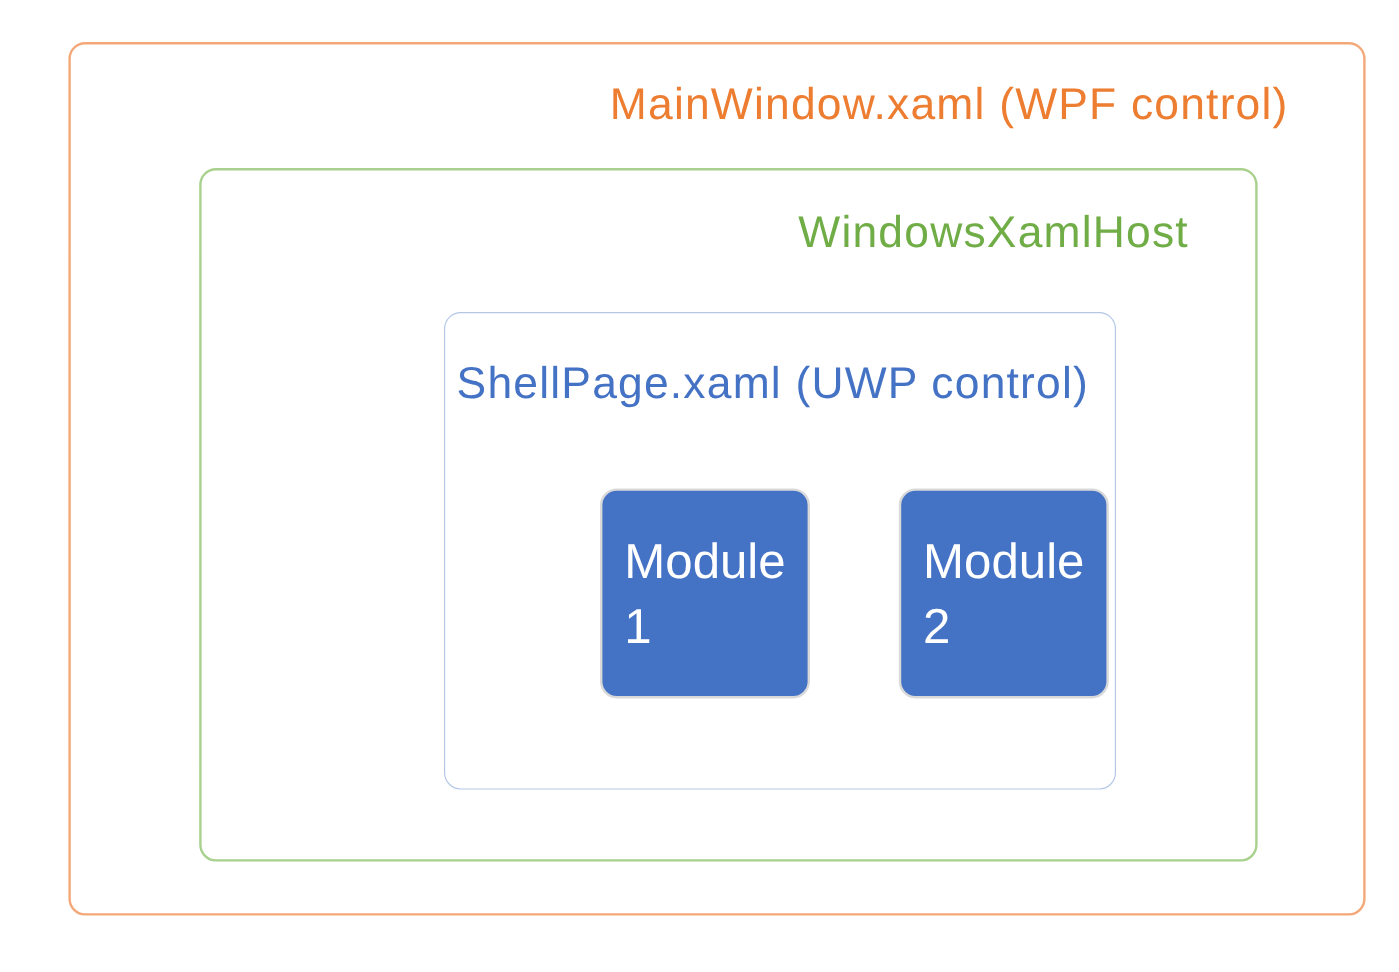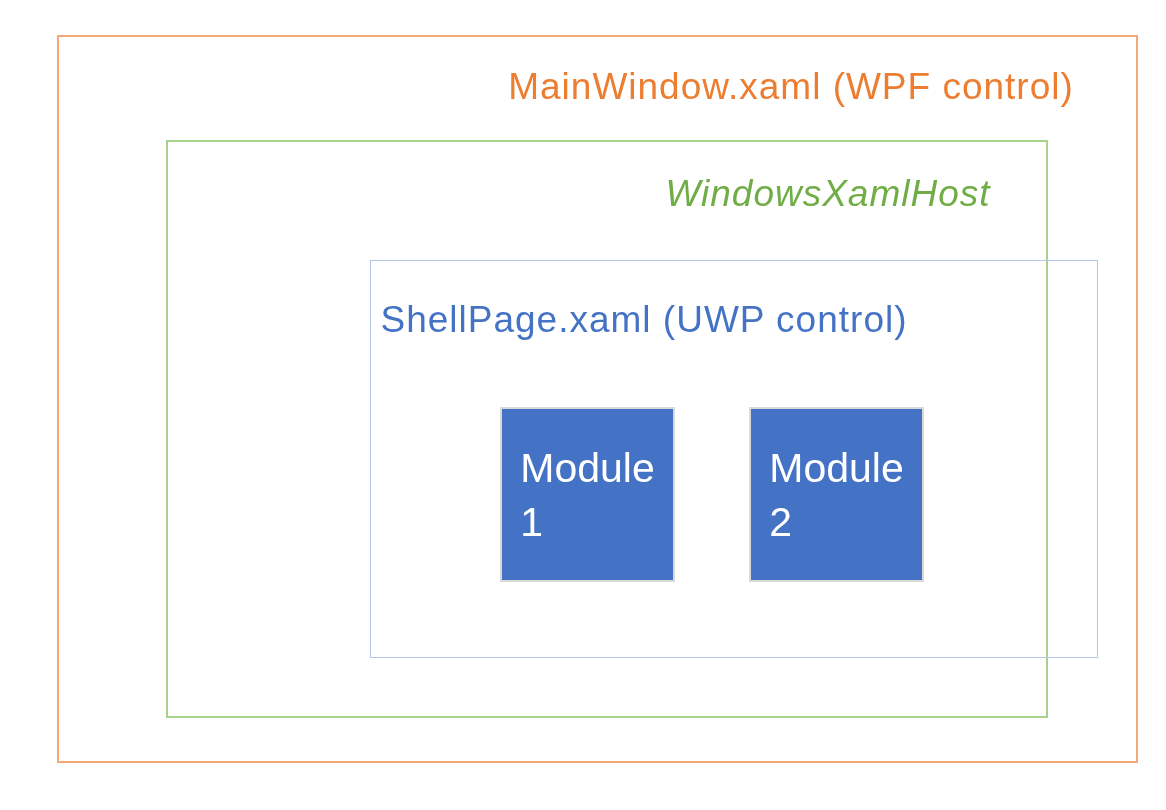--- a/index.html
+++ b/index.html
@@ -1,15 +1,15 @@
 <!DOCTYPE html>
 <html><head>
 <meta charset="utf-8">
 <style>
-  * { margin: 0; padding: 0; box-sizing: border-box; }
+  * { margin: 0; padding: 0; box-sizing: border-box; border-radius: 14px; }
   html, body {
     width: 1166px; height: 810px;
     background: #ffffff;
     font-family: "Liberation Sans", sans-serif;
     overflow: hidden;
   }
   #canvas {
     position: relative;
     width: 1166px; height: 810px;
     background: #ffffff;
@@ -37,26 +37,25 @@
     border: 2px solid #A9D18E;
   }
   .host-label {
     position: absolute;
     left: 660px; top: 30px;
     transform: translateX(-50%);
     white-space: nowrap;
     font-size: 37px; line-height: 1.2;
     letter-spacing: 1px;
     color: #70AD47;
-    font-style: italic;
   }
 
   
   .shell-box {
-    left: 202px; top: 118px; width: 728px; height: 398px;
+    left: 202px; top: 118px; width: 560px; height: 398px;
     border: 1px solid #B4C7E7;
   }
   .shell-label {
     position: absolute;
     left: 273px; top: 37px;
     transform: translateX(-50%);
     white-space: nowrap;
     font-size: 37px; line-height: 1.2;
     letter-spacing: 1px;
     color: #4472C4;

